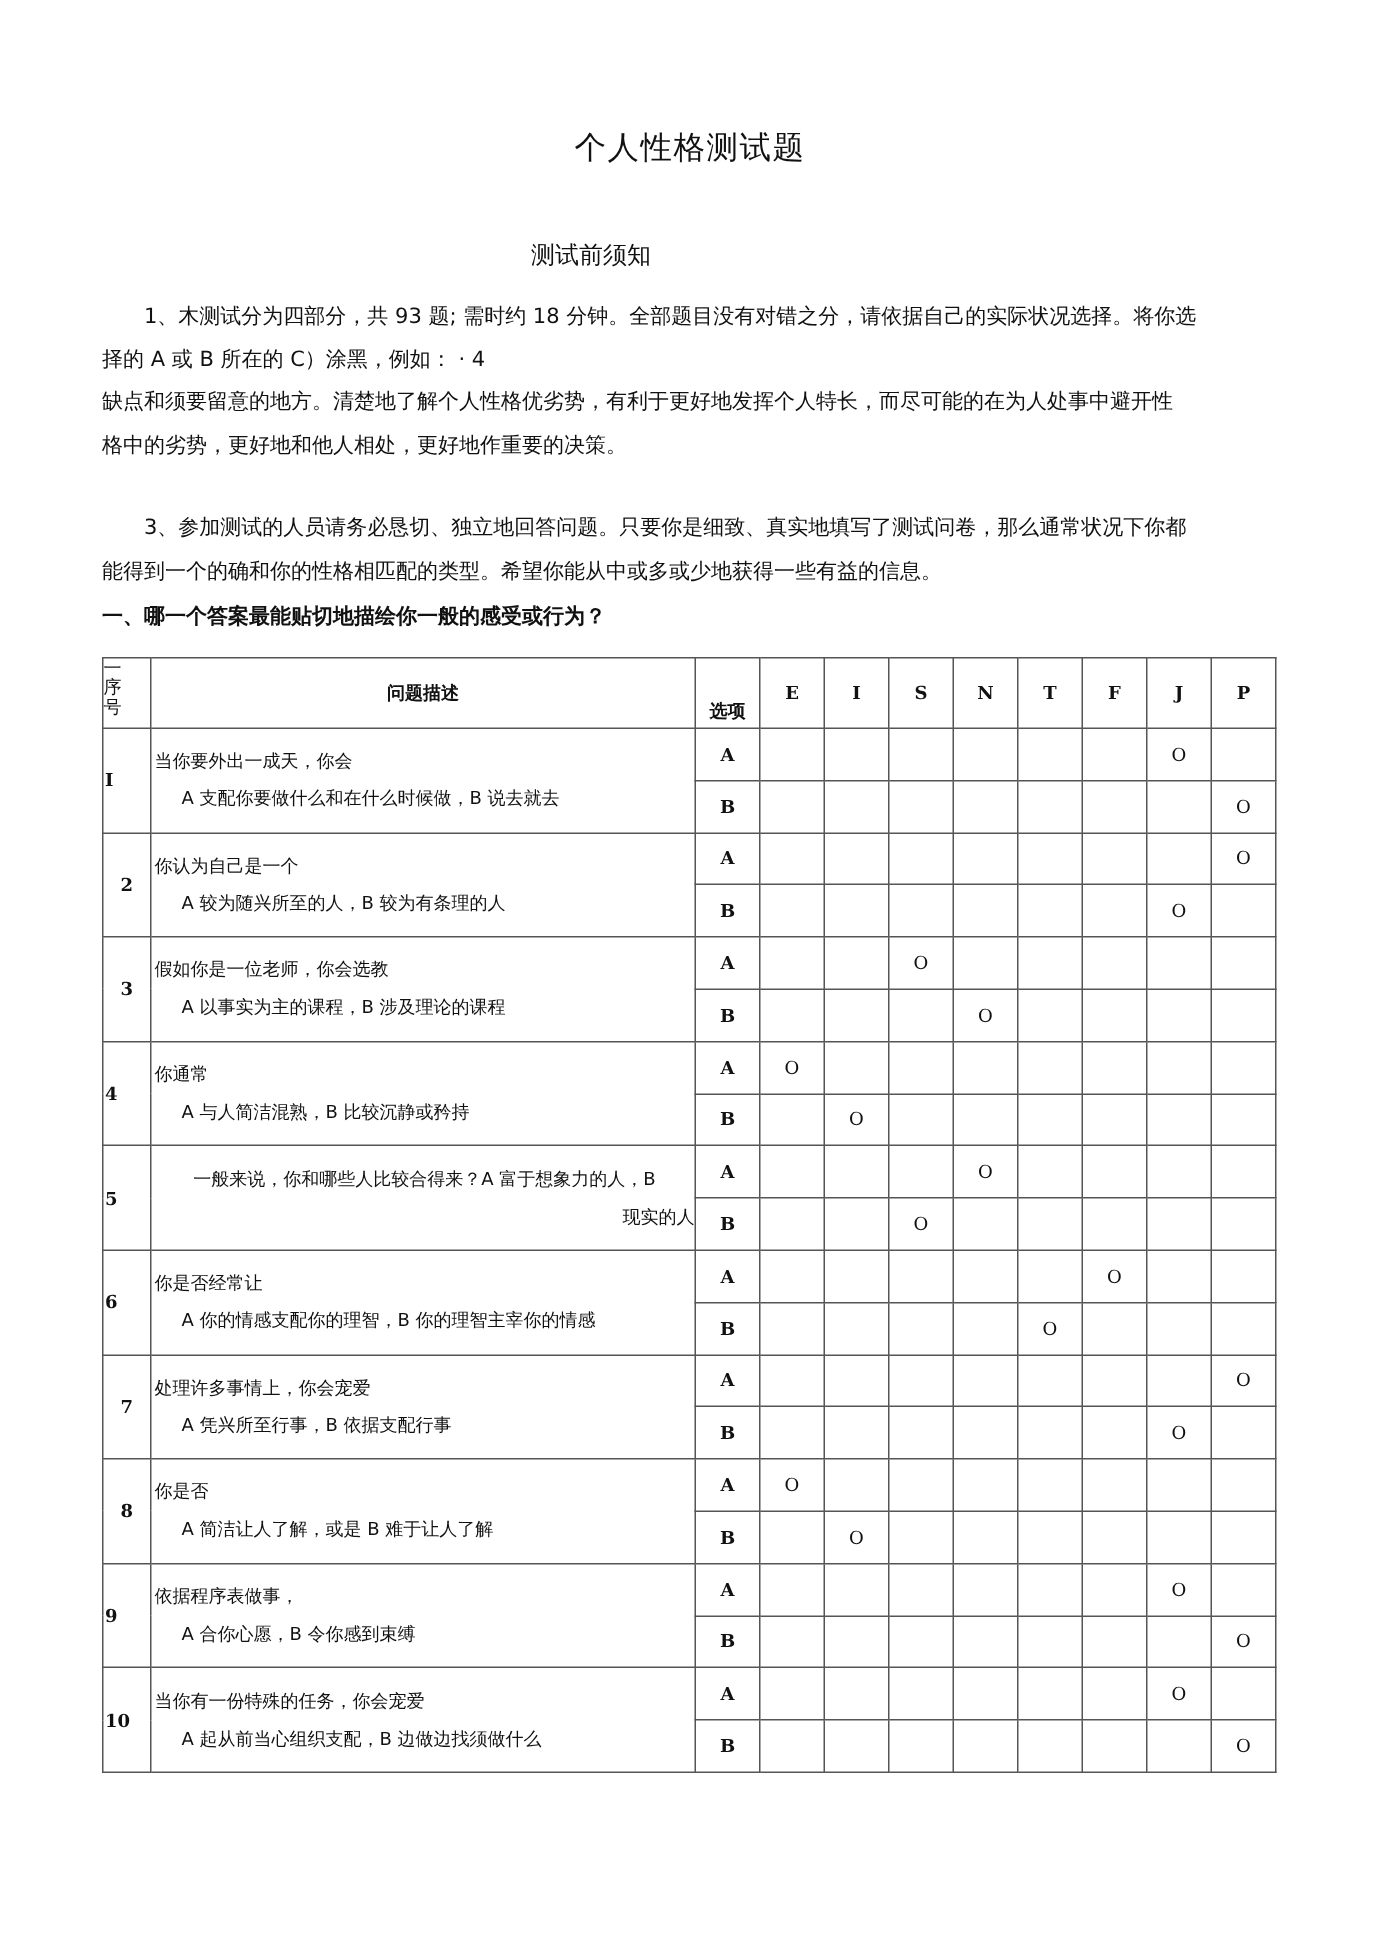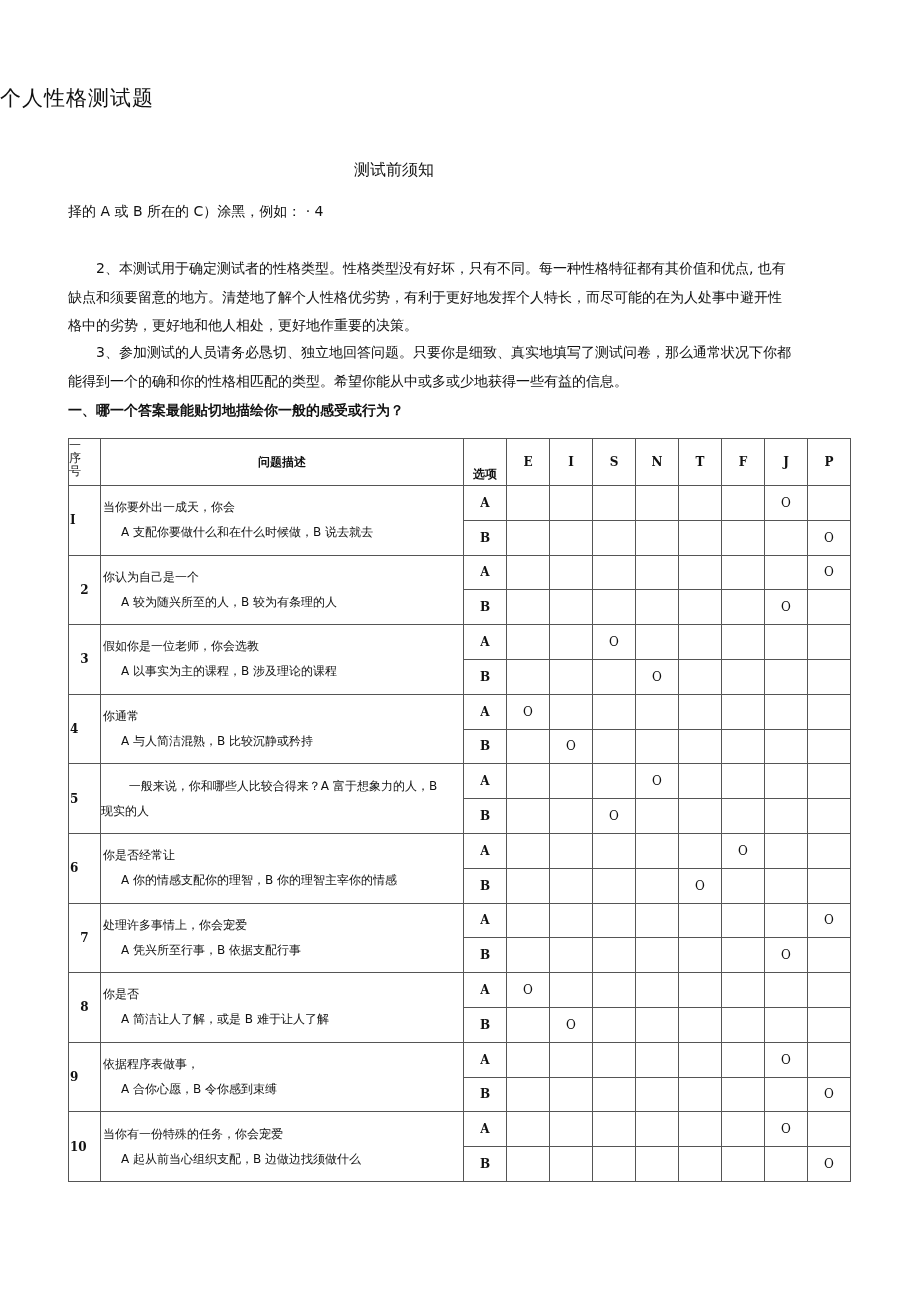--- a/index.html
+++ b/index.html
@@ -1,17 +1,17 @@
 <!DOCTYPE html>
 <html><head>
   <meta charset="utf-8">
   <style>
     html, body { margin: 0; padding: 0; background: #ffffff; }
     body { width: 920px; height: 1301px; position: relative; color: #111; font-family: "DejaVu Sans", sans-serif; overflow: hidden; }
-    .title { position: absolute; top: 84px; left: 0; width: 920px; text-align: left; font-family: "DejaVu Serif", serif; font-size: 21px; letter-spacing: 1px; }
+    .title { position: absolute; top: 84px; left: 0; width: 920px; text-align: center; font-family: "DejaVu Serif", serif; font-size: 21px; letter-spacing: 1px; }
     .subtitle { position: absolute; top: 160px; left: 0; width: 788px; text-align: center; font-family: "DejaVu Serif", serif; font-size: 16px; }
     .para { position: absolute; left: 68px; width: 790px; font-size: 14px; line-height: 28.5px; text-align: justify; }
     .para .indent { padding-left: 28px; }
     .p1 { top: 197px; }
     .p2 { top: 254px; }
     .p3 { top: 338px; }
     .section { position: absolute; top: 402px; left: 68px; font-size: 14px; font-weight: bold; }
     table.quiz { position: absolute; top: 438px; left: 68px; border-collapse: collapse; table-layout: fixed; width: 783px; }
     table.quiz td, table.quiz th { border: 1px solid #555; padding: 0; font-size: 12px; }
     th { font-weight: bold; }
@@ -31,24 +31,24 @@
     td.opt { text-align: center; font-family: "DejaVu Serif", serif; font-weight: bold; font-size: 11px; }
     td.mark { text-align: center; font-family: "DejaVu Serif", serif; font-size: 17px; }
   </style>
 </head>
 <body>
 
 <div class="title">个人性格测试题</div>
 <div class="subtitle">测试前须知</div>
 
 <div class="para p1">
+  <div class="indent">1、木测试分为四部分，共 93 题; 需时约 18 分钟。全部题目没有对错之分，请依据自己的实际状况选择。将你选</div>
   <div>择的 A 或 B 所在的 C）涂黑，例如： · 4</div>
 </div>
 <div class="para p2">
-  <div class="indent">2、本测试用于确定测试者的性格类型。性格类型没有好坏，只有不同。每一种性格特征都有其价值和优点, 也有</div>
   <div>缺点和须要留意的地方。清楚地了解个人性格优劣势，有利于更好地发挥个人特长，而尽可能的在为人处事中避开性</div>
   <div>格中的劣势，更好地和他人相处，更好地作重要的决策。</div>
 </div>
 <div class="para p3">
   <div class="indent">3、参加测试的人员请务必恳切、独立地回答问题。只要你是细致、真实地填写了测试问卷，那么通常状况下你都</div>
   <div>能得到一个的确和你的性格相匹配的类型。希望你能从中或多或少地获得一些有益的信息。</div>
 </div>
 
 <div class="section">一、哪一个答案最能贴切地描绘你一般的感受或行为？</div>
 
@@ -178,21 +178,21 @@
         <td class="mark"></td>
         <td class="mark"></td>
         <td class="mark"></td>
         <td class="mark"></td>
         <td class="mark"></td>
       </tr>
       <tr class="r">
         <td rowspan="2" class="seq l">5</td>
         <td rowspan="2" class="desc center">
           <div class="q">一般来说，你和哪些人比较合得来？A 富于想象力的人，B</div>
-          <div class="a" style="text-align: left; padding-left: 0px;">现实的人</div>
+          <div class="a" style="text-align: right; padding-left: 0px;">现实的人</div>
         </td>
         <td class="opt">A</td>
         <td class="mark"></td>
         <td class="mark"></td>
         <td class="mark"></td>
         <td class="mark"><span>O</span></td>
         <td class="mark"></td>
         <td class="mark"></td>
         <td class="mark"></td>
         <td class="mark"></td>

